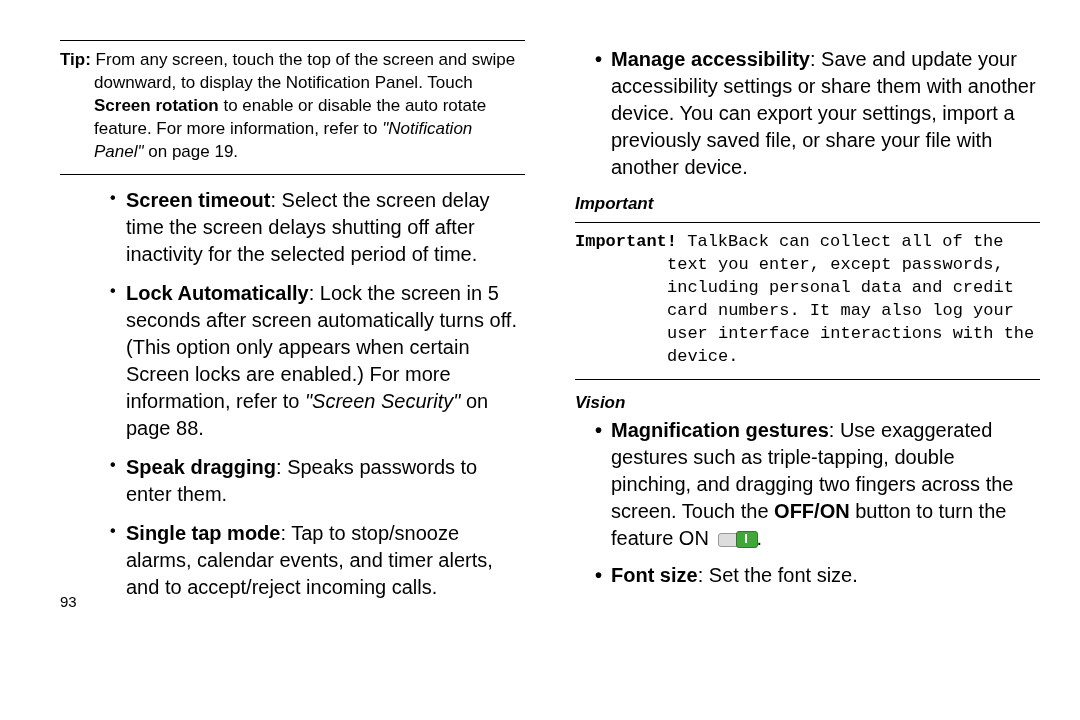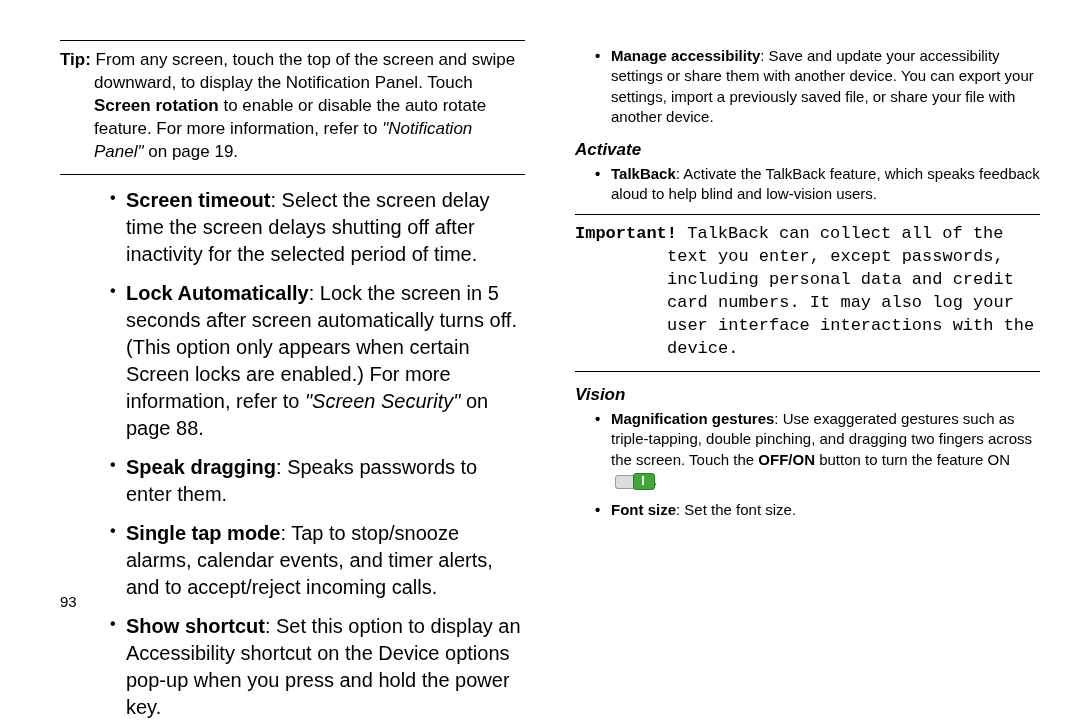--- a/index.html
+++ b/index.html
@@ -65,21 +65,21 @@
   .heading {
     font-weight: bold;
     font-style: italic;
     margin-top: 12px;
     margin-bottom: 2px;
   }
   ul.bul2 {
     list-style: none;
     margin: 0 0 0 20px;
     padding: 0;
-    font-size: 15px;
+    font-size: 20px;
   }
   ul.bul2 > li {
     position: relative;
     padding-left: 16px;
     margin-bottom: 10px;
   }
   ul.bul2 > li::before {
     content: "•";
     position: absolute;
     left: 0;
@@ -162,42 +162,34 @@
       </li>
       <li>
         <span class="b">Lock Automatically</span><span>: Lock the screen in 5 seconds after screen automatically turns off. (This option only appears when certain Screen locks are enabled.) For more information, refer to </span><span class="italic-ref">"Screen Security"</span><span> on page 88.</span>
       </li>
       <li>
         <span class="b">Speak dragging</span><span>: Speaks passwords to enter them.</span>
       </li>
       <li>
         <span class="b">Single tap mode</span><span>: Tap to stop/snooze alarms, calendar events, and timer alerts, and to accept/reject incoming calls.</span>
       </li>
-      <li>
-        <span class="b">Show shortcut</span><span>: Set this option to display an Accessibility shortcut on the Device options pop-up when you press and hold the power key.</span>
-      </li>
     </ul>
 
     <div class="pagefoot">93</div>
   </div>
 
   <div class="col">
 
     <ul class="bul2" style="margin-top:6px;">
       <li>
         <span class="b">Manage accessibility</span><span>: Save and update your accessibility settings or share them with another device. You can export your settings, import a previously saved file, or share your file with another device.</span>
       </li>
     </ul>
 
-    <div class="heading">Activate</div>
-    <ul class="bul2">
-      <li>
-        <span class="b">TalkBack</span><span>: Activate the TalkBack feature, which speaks feedback aloud to help blind and low-vision users.</span>
-      </li>
-    </ul>
+    <div class="heading">Important</div>
 
     <div class="important-box">
       <div class="important-body">
         <span class="b">Important!</span><span> TalkBack can collect all of the text you enter, except passwords, including personal data and credit card numbers. It may also log your user interface interactions with the device.</span>
       </div>
     </div>
 
     <div class="heading">Vision</div>
     <ul class="bul2">
       <li>

